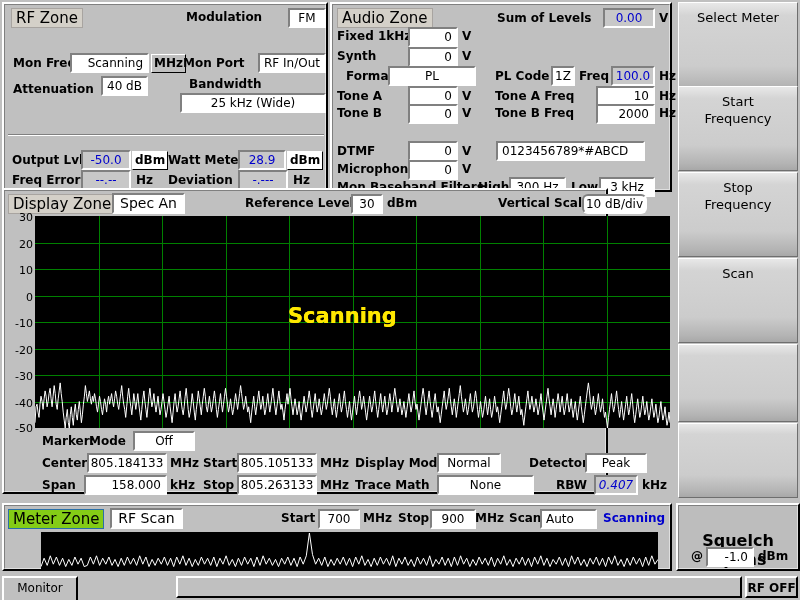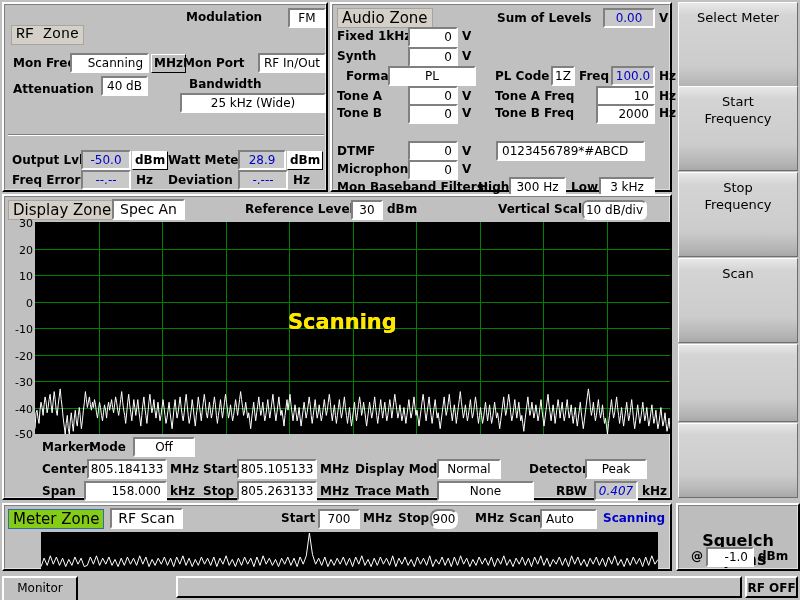--- a/index.html
+++ b/index.html
@@ -85,21 +85,21 @@
     text-shadow:0 0 0 #ffe800;letter-spacing:0px;
   }
 </style>
 </head>
 <body>
 
 <div class="app">
 
   <div class="panel" style="left:2px;top:2px;width:326px;height:190px;">
     <div class="panel-in">
-      <span class="ztitle" style="position:absolute;left:6px;top:20px;font-family:Liberation Mono, monospace;">RF Zone</span>
+      <span class="ztitle" style="position:absolute;left:6px;top:3px;">RF Zone</span>
 
       <span class="lbl" style="position:absolute;left:181px;top:5px;">Modulation</span>
       <span class="fld" style="position:absolute;left:283px;top:3px;width:38px;">FM</span>
 
       <span class="lbl" style="position:absolute;left:8px;top:51px;">Mon Freq</span>
       <span class="fld r" style="position:absolute;left:65px;top:48px;width:79px;">Scanning</span>
       <span class="lblbox" style="position:absolute;left:146px;top:49px;">MHz</span>
       <span class="lbl" style="position:absolute;left:178px;top:51px;">Mon Port</span>
       <span class="fld" style="position:absolute;left:253px;top:48px;width:68px;">RF In/Out</span>
 
@@ -174,21 +174,21 @@
       <span class="unit" style="position:absolute;left:129px;top:157px;">V</span>
 
       <span class="lbl" style="position:absolute;left:4px;top:175px;">Mon Baseband Filters:</span>
       <span class="lbl" style="position:absolute;left:145px;top:175px;">High</span>
       <span class="fld" style="position:absolute;left:176px;top:172px;width:57px;">300 Hz</span>
       <span class="lbl" style="position:absolute;left:238px;top:175px;">Low</span>
       <span class="fld" style="position:absolute;left:266px;top:172px;width:56px;">3 kHz</span>
     </div>
   </div>
 
-  <div class="panel" style="left:2px;top:194px;width:670px;height:306px;padding-left:26px;">
+  <div class="panel" style="left:2px;top:188px;width:606px;height:306px;padding-left:26px;">
     <div class="panel-in">
       <span class="ztitle" style="position:absolute;left:3px;top:3px;font-size:15px;">Display Zone</span>
       <span class="fld" style="position:absolute;left:107px;top:2px;width:73px;height:21px;font-size:14px;line-height:17px;">Spec An</span>
 
       <span class="lbl" style="position:absolute;left:240px;top:5px;">Reference Level</span>
       <span class="fld" style="position:absolute;left:346px;top:3px;width:32px;">30</span>
       <span class="unit" style="position:absolute;left:382px;top:5px;">dBm</span>
 
       <span class="lbl" style="position:absolute;left:493px;top:5px;">Vertical Scale</span>
       <span class="fld" style="position:absolute;left:577px;top:3px;width:65px;font-size:12px;border-radius:6px;">10 dB/div</span>
@@ -261,21 +261,21 @@
 
   <div class="panel" style="left:2px;top:503px;width:670px;height:68px;">
     <div class="panel-in">
       <span class="ztitle blue" style="position:absolute;left:3px;top:3px;font-size:15px;">Meter Zone</span>
       <span class="fld" style="position:absolute;left:105px;top:2px;width:73px;height:21px;font-size:14px;line-height:17px;">RF Scan</span>
 
       <span class="lbl" style="position:absolute;left:276px;top:5px;">Start</span>
       <span class="fld" style="position:absolute;left:313px;top:3px;width:42px;">700</span>
       <span class="unit" style="position:absolute;left:358px;top:5px;">MHz</span>
       <span class="lbl" style="position:absolute;left:393px;top:5px;">Stop</span>
-      <span class="fld" style="position:absolute;left:425px;top:3px;width:28px;border-radius:8px;">900</span>
+      <span class="fld" style="position:absolute;left:425px;top:3px;width:46px;">900</span>
       <span class="unit" style="position:absolute;left:470px;top:5px;">MHz</span>
       <span class="lbl" style="position:absolute;left:504px;top:5px;">Scan</span>
       <span class="fld l" style="position:absolute;left:535px;top:3px;width:57px;">Auto</span>
       <span style="position:absolute;left:598px;top:5px;color:#0000cc;font-size:12px;font-weight:bold;">Scanning</span>
 
       <div class="scope" style="left:36px;top:26px;width:617px;height:38px;">
         <svg id="meter-svg" width="617" height="38" viewBox="0 0 617 38" preserveAspectRatio="none" style="display:block">
           <polyline id="meter-trace" fill="none" stroke="#ffffff" stroke-width="1" points="0.0,34.6 3.1,26.2 6.2,33.4 9.3,23.8 12.3,32.2 15.4,25.0 18.5,33.4 21.6,26.2 24.7,34.6 27.8,27.4 30.9,33.4 33.9,25.0 37.0,32.2 40.1,26.2 43.2,34.6 46.3,33.4 49.4,25.0 52.4,32.2 55.5,23.8 58.6,33.4 61.7,26.2 64.8,32.2 67.9,25.0 71.0,33.4 74.0,27.4 77.1,34.6 80.2,26.2 83.3,33.4 86.4,25.0 89.5,32.2 92.5,26.2 95.6,33.4 98.7,23.8 101.8,32.2 104.9,25.0 108.0,34.6 111.1,27.4 114.1,33.4 117.2,26.2 120.3,32.2 123.4,25.0 126.5,33.4 129.6,26.2 132.7,34.6 135.7,25.0 138.8,32.2 141.9,23.8 145.0,33.4 148.1,26.2 151.2,34.6 154.3,27.4 157.3,33.4 160.4,25.0 163.5,32.2 166.6,26.2 169.7,33.4 172.8,25.0 175.8,34.6 178.9,26.2 182.0,32.2 185.1,23.8 188.2,33.4 191.3,27.4 194.4,34.6 197.4,26.2 200.5,33.4 203.6,25.0 206.7,32.2 209.8,26.2 212.9,34.6 215.9,25.0 219.0,33.4 222.1,23.8 225.2,32.2 228.3,26.2 231.4,33.4 234.5,27.4 237.5,34.6 240.6,26.2 243.7,32.2 246.8,25.0 249.9,33.4 253.0,26.2 256.1,34.6 259.1,25.0 262.2,32.2 265.3,23.8 268.4,1.0 271.5,22.6 274.6,32.2 277.7,26.2 280.7,33.4 283.8,25.0 286.9,34.6 290.0,27.4 293.1,33.4 296.2,26.2 299.2,32.2 302.3,25.0 305.4,33.4 308.5,26.2 311.6,34.6 314.7,25.0 317.8,32.2 320.8,23.8 323.9,33.4 327.0,27.4 330.1,34.6 333.2,26.2 336.3,33.4 339.4,25.0 342.4,32.2 345.5,26.2 348.6,33.4 351.7,23.8 354.8,34.6 357.9,26.2 360.9,32.2 364.0,25.0 367.1,33.4 370.2,27.4 373.3,34.6 376.4,25.0 379.5,32.2 382.5,26.2 385.6,33.4 388.7,23.8 391.8,34.6 394.9,27.4 398.0,32.2 401.1,25.0 404.1,33.4 407.2,26.2 410.3,34.6 413.4,25.0 416.5,33.4 419.6,23.8 422.6,32.2 425.7,26.2 428.8,34.6 431.9,27.4 435.0,33.4 438.1,25.0 441.2,32.2 444.2,26.2 447.3,33.4 450.4,25.0 453.5,34.6 456.6,26.2 459.7,32.2 462.8,23.8 465.8,33.4 468.9,27.4 472.0,34.6 475.1,26.2 478.2,32.2 481.3,25.0 484.3,33.4 487.4,26.2 490.5,34.6 493.6,25.0 496.7,32.2 499.8,23.8 502.9,33.4 505.9,26.2 509.0,34.6 512.1,27.4 515.2,32.2 518.3,25.0 521.4,33.4 524.4,26.2 527.5,34.6 530.6,23.8 533.7,32.2 536.8,25.0 539.9,33.4 543.0,27.4 546.0,34.6 549.1,26.2 552.2,32.2 555.3,25.0 558.4,33.4 561.5,26.2 564.6,34.6 567.6,25.0 570.7,32.2 573.8,23.8 576.9,33.4 580.0,27.4 583.1,34.6 586.1,26.2 589.2,33.4 592.3,25.0 595.4,32.2 598.5,26.2 601.6,34.6 604.7,25.0 607.7,33.4 610.8,23.8 613.9,32.2 617.0,27.4"></polyline>
         </svg>
       </div>

